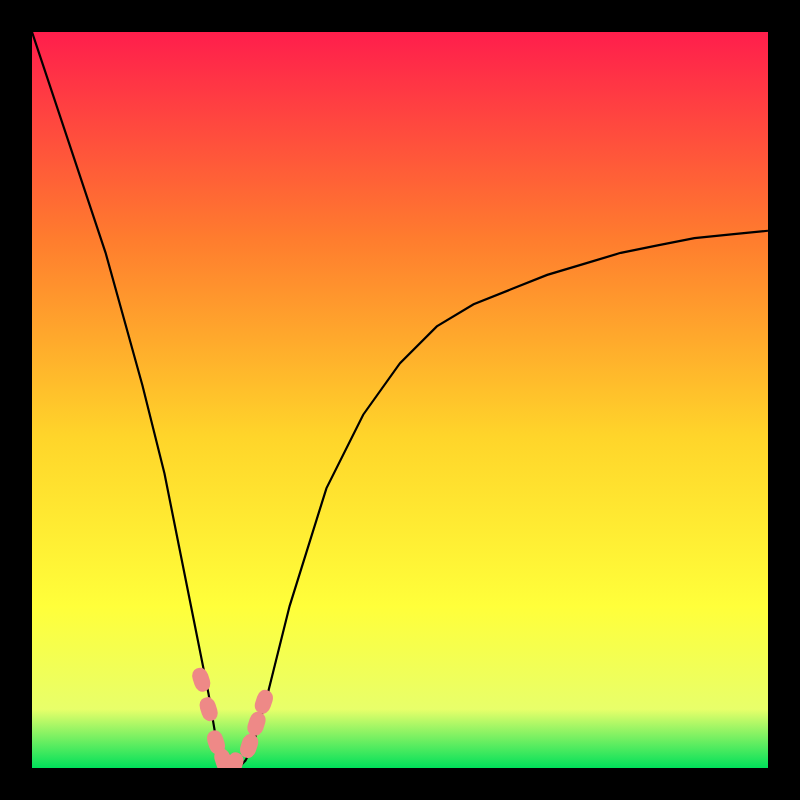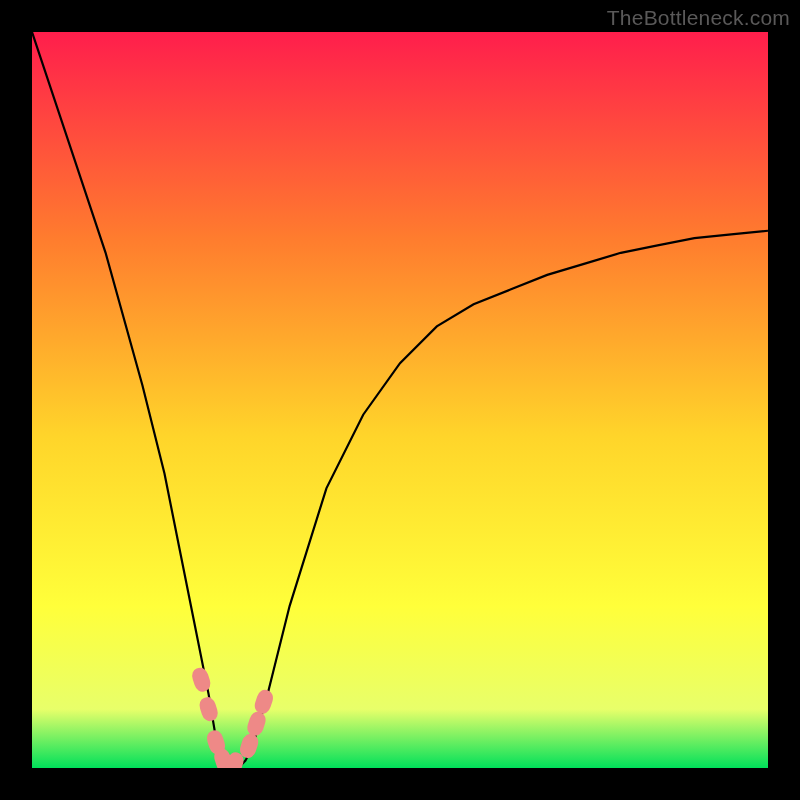--- a/index.html
+++ b/index.html
@@ -68,15 +68,14 @@
           <rect x="176.00" y="698.24" width="16" height="24" rx="7" ry="9" fill="#ee8987" transform="rotate(-18 184.00 710.24)"></rect>
           <rect x="183.36" y="716.64" width="16" height="24" rx="7" ry="9" fill="#ee8987" transform="rotate(-18 191.36 728.64)"></rect>
           <rect x="194.40" y="720.32" width="16" height="24" rx="7" ry="9" fill="#ee8987" transform="rotate(18 202.40 732.32)"></rect>
           <rect x="209.12" y="701.92" width="16" height="24" rx="7" ry="9" fill="#ee8987" transform="rotate(18 217.12 713.92)"></rect>
           <rect x="216.48" y="679.84" width="16" height="24" rx="7" ry="9" fill="#ee8987" transform="rotate(18 224.48 691.84)"></rect>
           <rect x="223.84" y="657.76" width="16" height="24" rx="7" ry="9" fill="#ee8987" transform="rotate(18 231.84 669.76)"></rect>
         </g>
     </svg>
   </div>
 
-  <div class="watermark">TheBottleneck.com</div>
 
 </div>
 
 </body></html>

